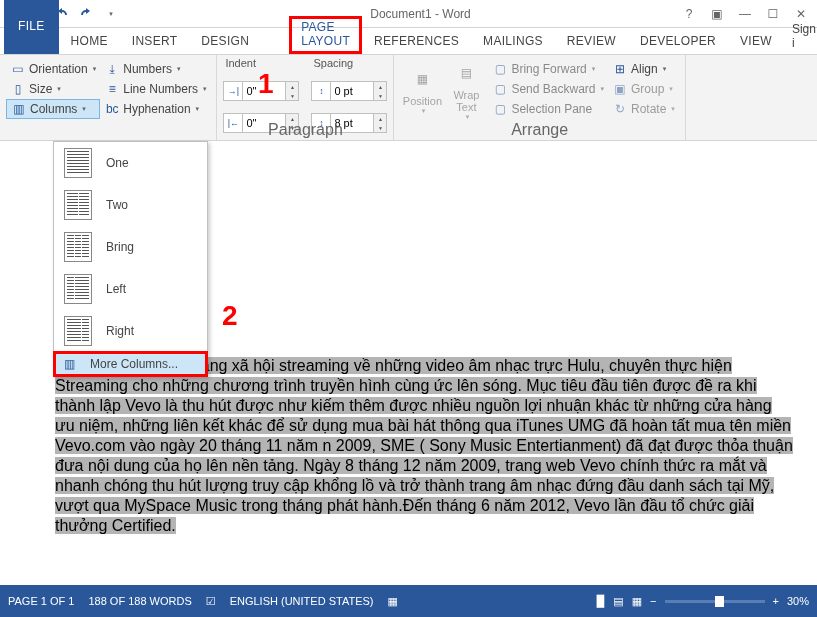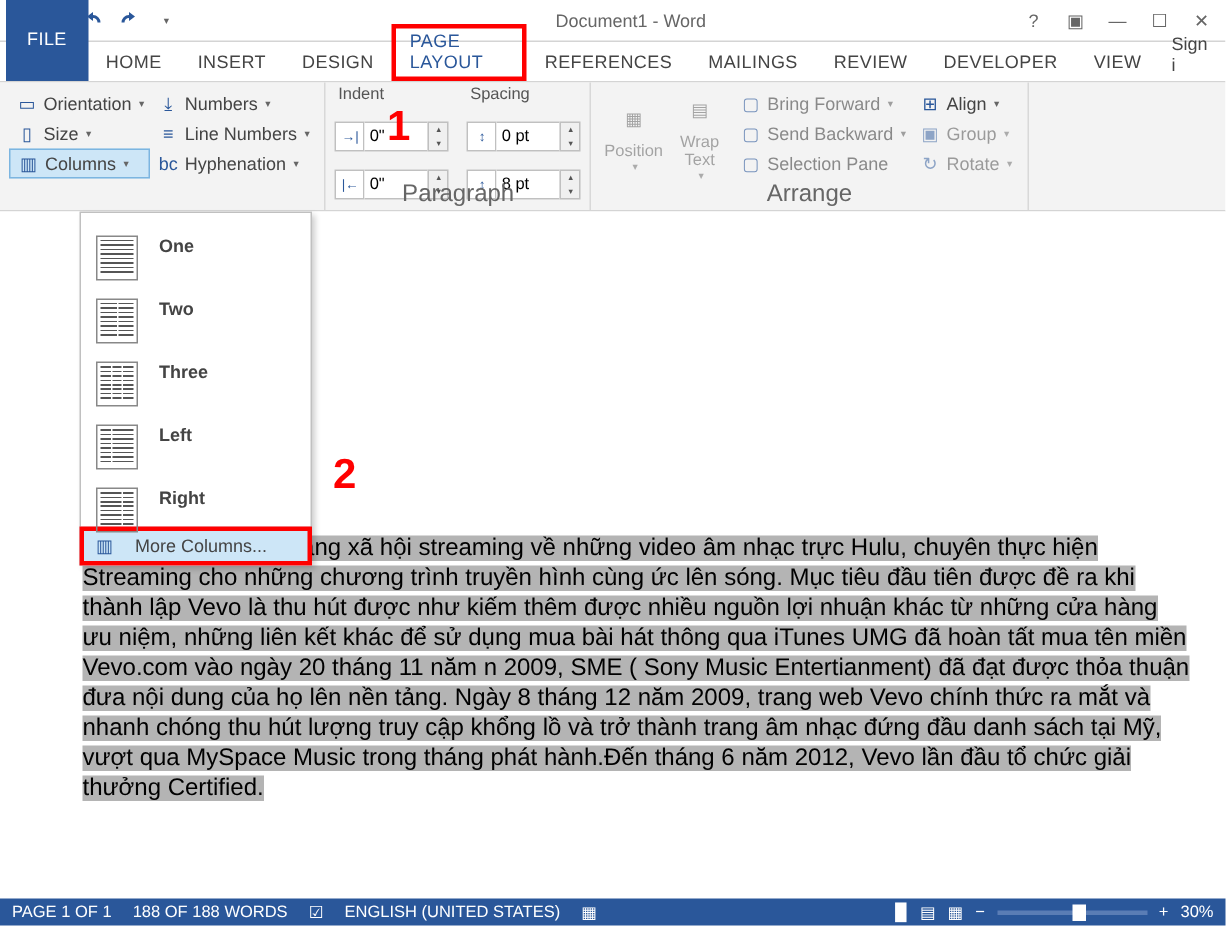--- a/index.html
+++ b/index.html
@@ -10,21 +10,21 @@
   .titlebar .qat { display:flex; align-items:center; gap:4px;}
   .titlebar .qat-item { width:20px; height:20px; display:flex; align-items:center;justify-content:center; color:#2a579a;}
   .titlebar .title { position:absolute; left:50%; transform:translateX(-50%); color:#666; font-size:12px;margin-left:12px;}
   .titlebar .wincontrols { margin-left:auto; display:flex; align-items:center; gap:4px;}
   .titlebar .wincontrols .wc { width:24px; height:20px; display:flex; align-items:center; justify-content:center; color:#666;}
   
   
   .tabrow { height:27px; background:#fff; display:flex; align-items:flex-end; padding:0 4px; border-bottom:1px solid #d4d4d4; position:relative;}
   .tab { padding:4px 12px 6px; font-size:12px; color:#444; text-transform:uppercase; cursor:pointer; letter-spacing:0.3px;}
   .tab.file { background:#2a579a; color:#fff; padding:21px 14px; font-weight:normal;}
-  .tab.active-red { border:3px solid #f00; padding:1px 9px 3px; color:#2a579a;}
+  .tab.active-red { border:3px solid #f00; padding:1px 9px 3px; color:#2a579a;margin-left:28px;}
   .signin { margin-left:auto; padding:4px 8px; color:#444;}
   
   
   .ribbon { height:86px; background:#f3f3f3; border-bottom:1px solid #d4d4d4; display:flex; position:relative;}
   .group { border-right:1px solid #d8d8d8; padding:2px 6px 14px 6px; position:relative; display:flex; flex-direction:column;}
   .group-label { position:absolute; bottom:1px; left:0; right:0; text-align:center; font-size:16px; color:#666;}
   .btnv { display:flex; flex-direction:column; align-items:center; justify-content:center; height:64px; width:44px; cursor:pointer; color:#555;}
   .btnv .ic { width:32px; height:32px; display:flex; align-items:center; justify-content:center;}
   .btnv .lbl { font-size:11px; text-align:center; line-height:1.1;}
   .btnh { display:flex; align-items:center; height:20px; padding:0 4px; cursor:pointer; gap:3px; color:#444;}
@@ -36,34 +36,34 @@
   .indent-col { display:flex; flex-direction:column; gap:12px;}
   .is-label { font-size:11px; color:#555; padding-left:2px;}
   .spinner { display:flex; align-items:center; height:20px;}
   .spinner .sicon { width:20px; height:20px; border:1px solid #c0c0c0; background:#fff; display:flex; align-items:center; justify-content:center; color:#2a579a; font-size:9px;}
   .spinner input { width:42px; height:20px; border:1px solid #c0c0c0; border-left:none; border-right:none; padding:0 3px; font-size:11px;}
   .spinner .arrows { width:14px; height:20px; border:1px solid #c0c0c0; display:flex; flex-direction:column; background:#f0f0f0;}
   .spinner .arrows div { flex:1; display:flex; align-items:center; justify-content:center; font-size:5px; color:#555;}
   
   
   .columns-menu { position:absolute; top:141px; left:53px; width:155px; background:#fff; border:1px solid #c0c0c0; box-shadow:2px 2px 4px rgba(0,0,0,0.2); z-index:10;}
-  .columns-menu .opt { height:42px; display:flex; gap:14px; padding:15px 10px; cursor:pointer;font-weight:bold;}
+  .columns-menu .opt { height:42px; display:flex; align-items:center; gap:14px; padding:0 10px; cursor:pointer;}
   .columns-menu .opt .colic { width:28px; height:30px; border:1px solid #888; display:flex; padding:2px; gap:1px;}
   .columns-menu .opt .colic div { flex:1; background:repeating-linear-gradient(#555 0 1px, transparent 1px 3px);}
   .columns-menu .more { height:26px; display:flex; align-items:center; gap:10px; padding:0 8px; cursor:pointer; background:#cde6f7; border:3px solid #f00; margin:-1px;}
   .columns-menu .more .mic { width:16px; height:14px; color:#2a579a;}
   
   
   .docarea { background:#fff; height:450px; position:relative; overflow:hidden;}
   .page { position:absolute; left:0; top:0; width:817px; height:450px; background:#fff;}
   .para { position:absolute; left:55px; top:215px; width:740px; font-family:"Times New Roman", serif; font-size:16px; line-height:20px; color:#000;}
   .para .hl { background:#b4b4b4; }
   
   
-  .statusbar { position:absolute; bottom:0; left:0; right:0; height:18px; background:#2a579a; color:#fff; display:flex; align-items:center; font-size:11px; padding:0 8px; gap:14px;}
+  .statusbar { position:absolute; bottom:0; left:0; right:0; height:32px; background:#2a579a; color:#fff; display:flex; align-items:center; font-size:11px; padding:0 8px; gap:14px;}
   .statusbar .sb-right { margin-left:auto; display:flex; align-items:center; gap:8px;}
   .zoom-slider { width:100px; height:3px; background:#5a7db5; position:relative;}
   .zoom-slider .knob { position:absolute; left:50%; top:-4px; width:9px; height:11px; background:#fff; }
   
   .annot { position:absolute; color:#f00; font-size:28px; font-weight:bold; z-index:20;}
   .annot1 { top:68px; left:258px;}
   .annot2 { top:300px; left:222px;}
 </style>
 </head>
 <body>
@@ -250,21 +250,21 @@
         <div></div>
       </div>
     <span>Two</span>
   </div>
   <div class="opt">
     <div class="colic">
         <div></div>
         <div></div>
         <div></div>
       </div>
-    <span>Three</span>
+    <span>Bring</span>
   </div>
   <div class="opt">
     <div class="colic">
         <div style="flex:0 0 7px"></div>
         <div></div>
       </div>
     <span>Left</span>
   </div>
   <div class="opt">
     <div class="colic">

